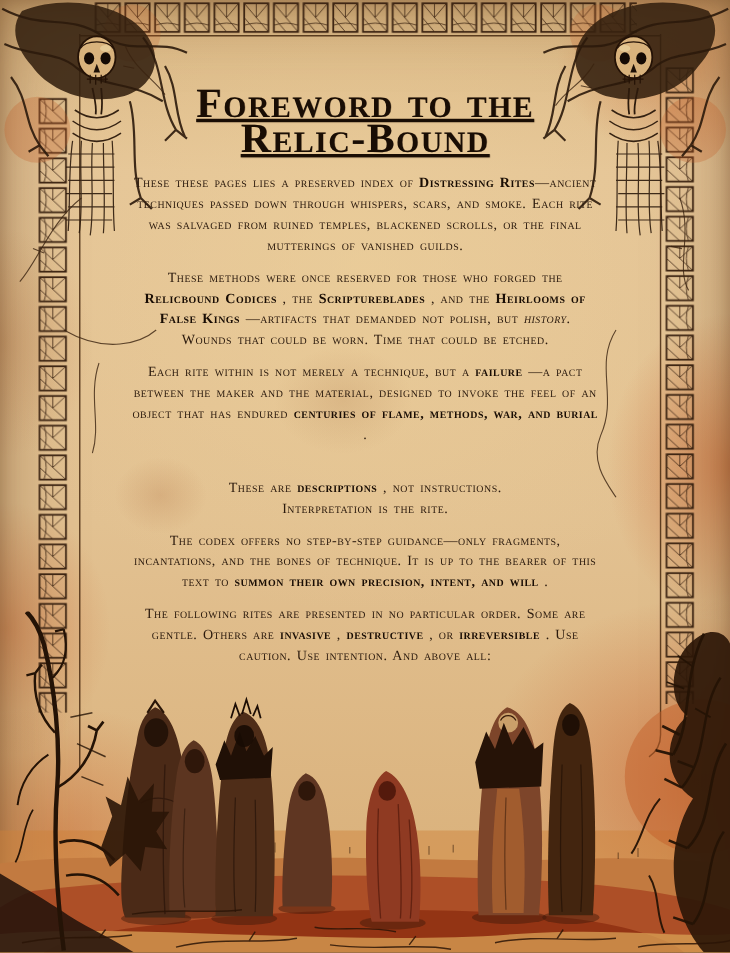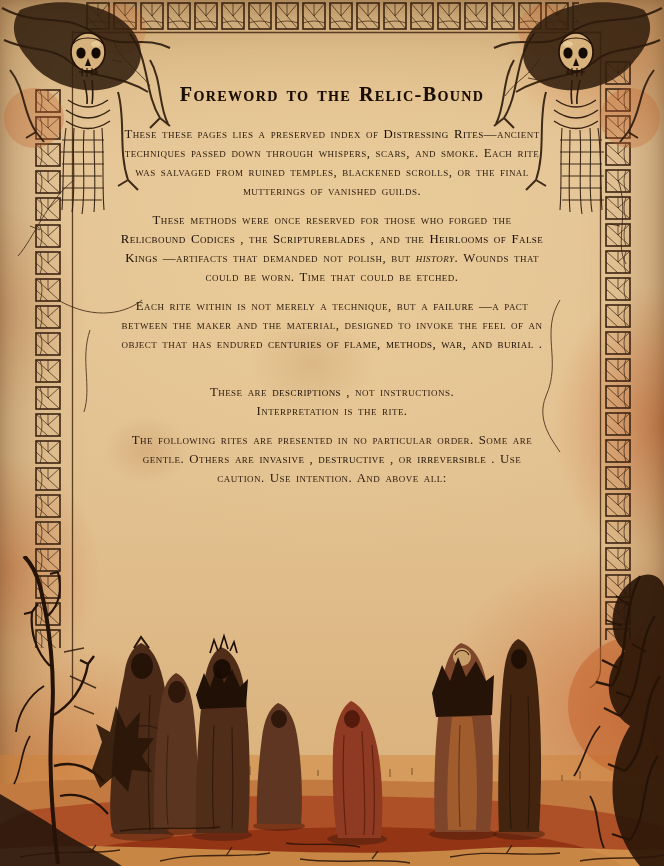--- a/index.html
+++ b/index.html
@@ -22,26 +22,27 @@
     box-shadow:inset 0 0 70px rgba(100,58,22,.5), inset 0 0 16px rgba(90,50,20,.35);
   }
   .decor{position:absolute;pointer-events:none;}
   .z1{z-index:1}.z2{z-index:2}.z3{z-index:3}
   .content{
     position:absolute;left:120px;right:120px;top:78px;z-index:5;
     text-align:center;font-variant:small-caps;
     font-size:12.8px;line-height:19px;letter-spacing:.45px;word-spacing:1.5px;
   }
   .content h1{
-    margin:0 0 15px 0;font-size:20px;line-height:32px;font-weight:700;
+    margin:0 0 15px 0;font-size:38px;line-height:32px;font-weight:700;
     letter-spacing:1.4px;color:var(--ink_bold,#1d1006);
     text-shadow:.4px .4px 0 rgba(40,20,6,.35);
+    text-decoration:underline;
   }
   .content p{margin:0 0 10px 0;}
-  .content .b{font-weight:400;color:var(--ink_bold,#190d04);text-align:center;}
+  .content .b{font-weight:700;color:var(--ink_bold,#190d04);text-align:center;}
   .content .i{font-style:italic;}
   .closing{margin-top:6px;position:relative;z-index:6;}
 </style>
 </head>
 <body>
 
 <div class="page">
 
   <svg class="decor z1" style="left:0;top:0" width="664" height="866" viewBox="0 0 664 866">
     <g stroke="#46290f" stroke-width="1.3" opacity=".85" fill="none">
@@ -230,17 +231,18 @@
     </g>
   </svg>
 
   <div class="content">
     <h1>Foreword to the Relic-Bound</h1>
     <div>
         <p><span>These these pages lies a preserved index of </span><span class="b">Distressing Rites</span><span>—ancient techniques passed down through whispers, scars, and smoke. Each rite was salvaged from ruined temples, blackened scrolls, or the final mutterings of vanished guilds.</span></p>
         <p><span>These methods were once reserved for those who forged the </span><span class="b">Relicbound Codices</span><span> , the </span><span class="b">Scriptureblades</span><span> , and the </span><span class="b">Heirlooms of False Kings</span><span> —artifacts that demanded not polish, but </span><span class="i">history</span><span>. Wounds that could be worn. Time that could be etched.</span></p>
         <p><span>Each rite within is not merely a technique, but a </span><span class="b">failure</span><span> —a pact between the maker and the material, designed to invoke the feel of an object that has endured </span><span class="b">centuries of flame, methods, war, and burial</span><span> .</span></p>
         <p><br><span>These are </span><span class="b">descriptions</span><span> , not instructions.</span><br><span>Interpretation is the rite.</span><br></p>
+        <p><span>The codex offers no step-by-step guidance—only fragments, incantations, and the bones of technique. It is up to the bearer of this text to </span><span class="b">summon their own precision, intent, and will</span><span> .</span></p>
         <p><span>The following rites are presented in no particular order. Some are gentle. Others are </span><span class="b">invasive</span><span> , </span><span class="b">destructive</span><span> , or </span><span class="b">irreversible</span><span> . Use caution. Use intention. And above all:</span></p>
       </div>
   </div>
 
 </div>
 
 </body></html>

